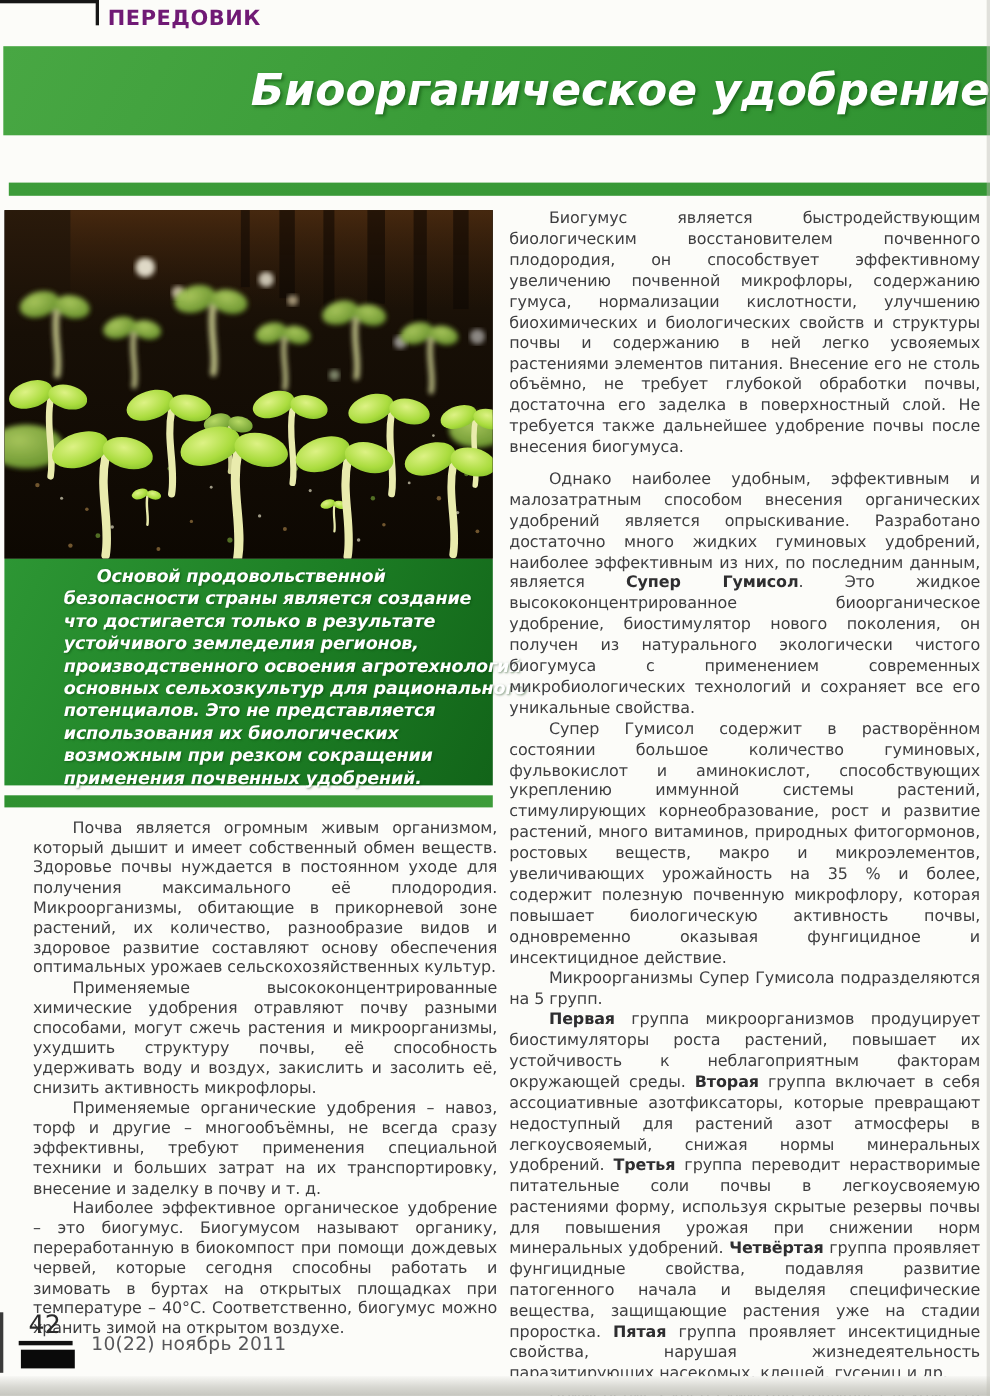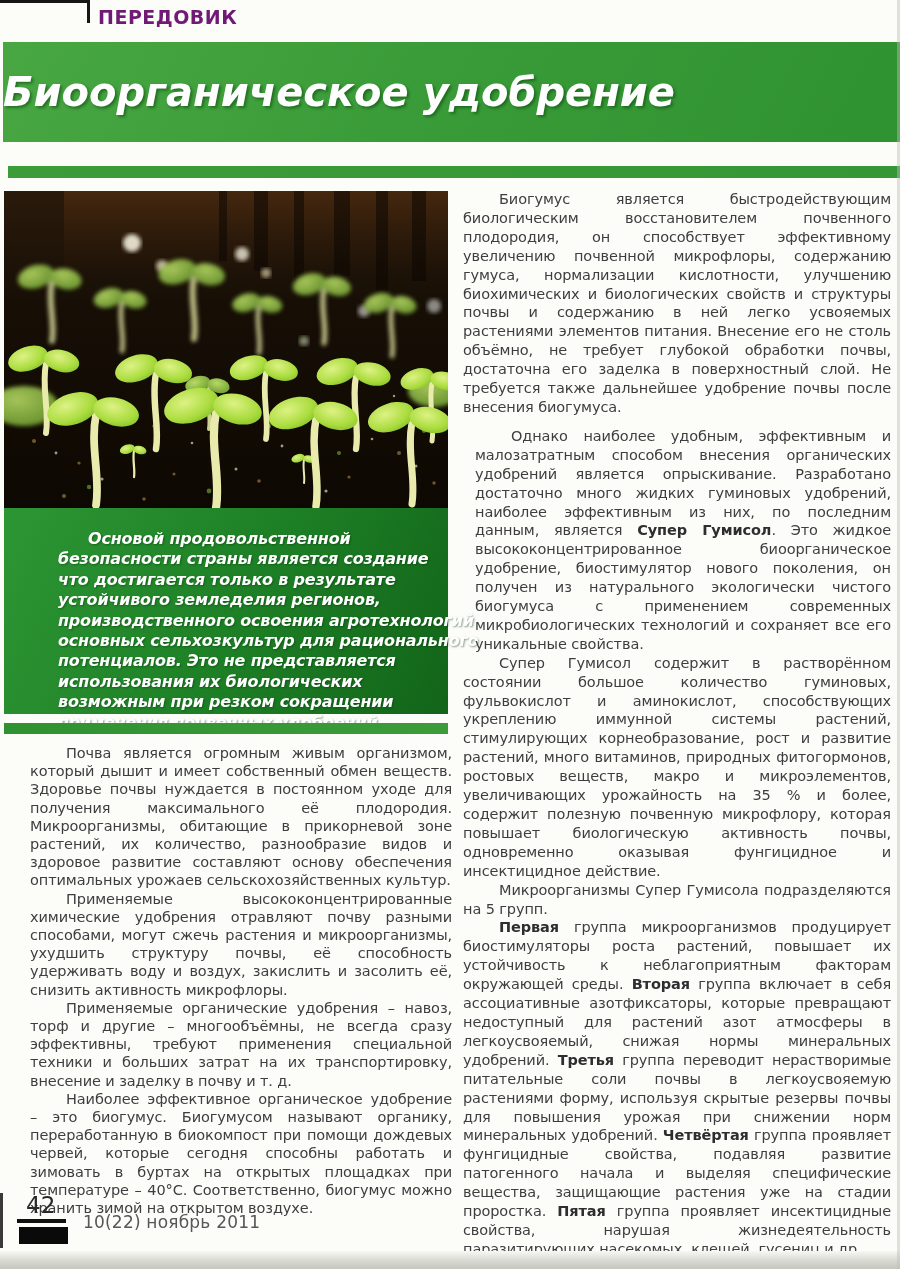--- a/index.html
+++ b/index.html
@@ -14,63 +14,63 @@
     position:absolute;left:0;top:9;width:87px;height:20px;
     border-top:3px solid #161616;border-right:3px solid #161616;
   }
   .kicker{
     position:absolute;left:98px;top:6px;
     font-size:19px;font-weight:bold;color:#701a75;
     letter-spacing:.5px;
   }
   
   .banner{
-    position:absolute;left:3px;right:0;top:42px;height:100px;
+    position:absolute;left:3px;right:0;top:42px;height:81px;
     background:linear-gradient(118deg,#48a743 0%,#3a9c38 45%,#2f9231 100%);
-    display:flex;flex-direction:column;justify-content:center;align-items:flex-start;
+    display:flex;flex-direction:column;justify-content:center;align-items:flex-end;
   }
   .banner .t{
     font-size:40px;line-height:47px;font-weight:bold;font-style:italic;
     color:#ffffff;text-shadow:2px 2px 3px rgba(10,70,10,.55);
     white-space:nowrap;
   }
   .stripe-top{
     position:absolute;left:8px;right:0;top:166px;height:12px;
     background:linear-gradient(90deg,#3d9c3a,#349634);
   }
   
   .photo{
     position:absolute;left:4px;top:191px;width:444px;height:317px;overflow:hidden;
     background:#140d05;
   }
   .quote-box{
     position:absolute;left:4px;top:508px;width:444px;height:206px;
     background:linear-gradient(115deg,#2d9634 0%,#1d7f25 55%,#126419 100%);
-    box-sizing:border-box;padding:21px 8px 0 54px;
+    box-sizing:border-box;padding:6px 8px 0 54px;
   }
   .quote-box .q{
     font-size:16px;line-height:20.4px;font-weight:bold;font-style:italic;
     color:#ffffff;letter-spacing:-.2px;white-space:nowrap;
     text-shadow:1px 1px 2px rgba(0,50,0,.45);
   }
   .quote-box .q-first{text-indent:30px;}
   .stripe-left{
     position:absolute;left:4px;top:723px;width:444px;height:11px;
     background:linear-gradient(90deg,#2f9130,#3d9c3a);
   }
   
   .col{
     position:absolute;
     font-size:14.5px;color:#3e3e40;text-align:justify;
     letter-spacing:-.1px;
   }
   .col p{margin:0;text-indent:36px;}
   .col-left{left:30px;top:744px;width:422px;line-height:18.2px;}
   .col-right{left:463px;top:190px;width:428px;line-height:18.9px;}
-  .col-right .gap{margin-top:10px;margin-left:12px;}
+  .col-right .gap{margin-top:10px;}
   .col b{color:#2e2e30;}
   
   .f42{
     position:absolute;left:26px;top:1192px;
     font-size:23px;color:#2a2a2a;
   }
   .f-thin{position:absolute;left:17px;top:1219px;width:49px;height:4px;background:#101010;}
   .f-bar{position:absolute;left:19px;top:1227px;width:49px;height:17px;background:#0a0a0a;}
   .f-issue{
     position:absolute;left:83px;top:1212px;

